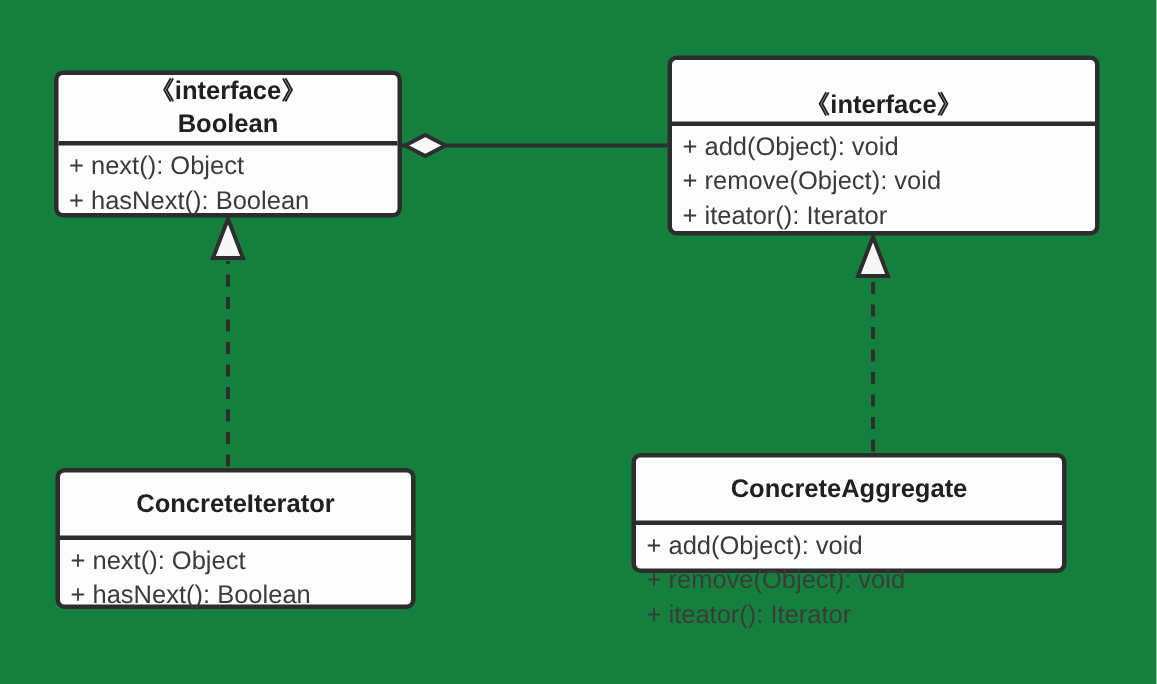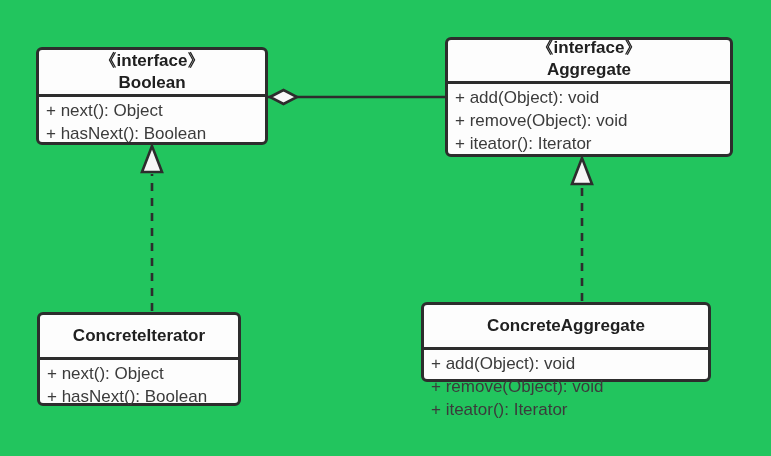--- a/index.html
+++ b/index.html
@@ -4,21 +4,21 @@
 <style>
   html, body {
     margin: 0;
     padding: 0;
     background: #f7f7f7;
   }
   .canvas {
     position: relative;
     width: 771px;
     height: 456px;
-    background: #22c55e;
+    background: #15803d;
     font-family: "Liberation Sans", sans-serif;
     overflow: hidden;
   }
   .connector-layer {
     position: absolute;
     left: 0;
     top: 0;
     width: 771px;
     height: 456px;
     pointer-events: none;
@@ -52,21 +52,21 @@
     padding: 2px 6px 0 7px;
     font-size: 17px;
     line-height: 23px;
     white-space: nowrap;
   }
   
   #box-iterator            { left: 36px;  top: 47px;  width: 232px; height: 98px;  }
   #box-iterator .uml-title { height: 47px; }
   #box-aggregate            { left: 445px; top: 37px;  width: 288px; height: 120px; }
   #box-aggregate .uml-title { height: 44px; }
-  #box-concrete-iterator            { left: 37px;  top: 312px; width: 204px; height: 94px;  }
+  #box-concrete-iterator            { left: 37px;  top: 312px; width: 240px; height: 94px;  }
   #box-concrete-iterator .uml-title { height: 45px; }
   #box-concrete-aggregate            { left: 421px; top: 302px; width: 290px; height: 80px; }
   #box-concrete-aggregate .uml-title { height: 45px; }
 </style>
 </head>
 <body>
 
 <div class="canvas">
 
   <svg class="connector-layer" width="771" height="456" viewBox="0 0 771 456" xmlns="http://www.w3.org/2000/svg">
@@ -94,21 +94,20 @@
     </div>
     <div class="uml-methods">
       <div>+ next(): Object</div>
       <div>+ hasNext(): Boolean</div>
     </div>
   </div>
 
   <div class="uml-class" id="box-aggregate">
     <div class="uml-title">
       <div>《interface》</div>
-      <div>Aggregate</div>
     </div>
     <div class="uml-methods">
       <div>+ add(Object): void</div>
       <div>+ remove(Object): void</div>
       <div>+ iteator(): Iterator</div>
     </div>
   </div>
 
   <div class="uml-class" id="box-concrete-iterator">
     <div class="uml-title single">

